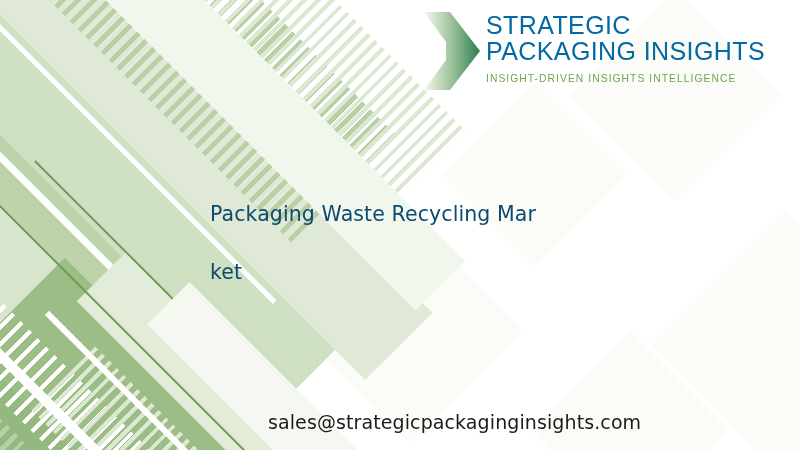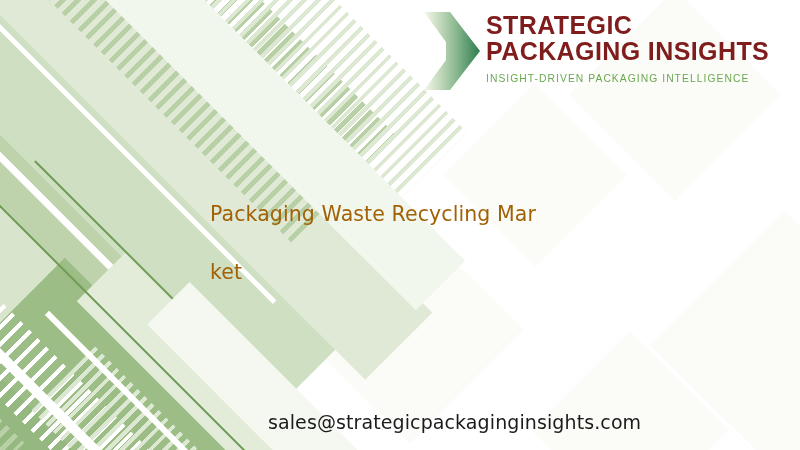--- a/index.html
+++ b/index.html
@@ -96,22 +96,22 @@
     height: 78px;
   }
   #logo-text-block {
     position: absolute;
     left: 62px;
     top: 0px;
     width: 268px;
   }
   .logo-line {
     font-family: "Liberation Sans", sans-serif;
-    font-weight: bold;
-    color: #7f1d1d;
+    font-weight: normal;
+    color: #0369a1;
     letter-spacing: 0.4px;
     line-height: 1.04;
     white-space: nowrap;
   }
   #logo-line-1 { font-size: 25px; margin-top: 6px; }
   #logo-line-2 { font-size: 25px; }
   #logo-tagline {
     font-family: "Liberation Sans", sans-serif;
     font-size: 10.3px;
     color: #6aa84f;
@@ -121,21 +121,21 @@
   }
 
   
   #report-title {
     position: absolute;
     left: 210px;
     top: 185px;
     width: 330px;
     font-family: "DejaVu Sans", sans-serif;
     font-size: 20.5px;
-    color: #a16207;
+    color: #0c4a6e;
     line-height: 2.85;
     letter-spacing: 0.1px;
     word-break: break-all;
   }
 
   #contact-email {
     position: absolute;
     left: 268px;
     top: 379px;
     font-family: "DejaVu Sans", sans-serif;
@@ -228,21 +228,21 @@
             <stop offset="100%" stop-color="#2e7d4f"></stop>
           </linearGradient>
         </defs>
         <path d="M0,0 L26,0 L56,39 L26,78 L0,78 L22,48 L22,30 Z" fill="url(#chevGrad)"></path>
       </svg>
     </div>
 
     <div id="logo-text-block">
       <div class="logo-line" id="logo-line-1">STRATEGIC</div>
       <div class="logo-line" id="logo-line-2">PACKAGING INSIGHTS</div>
-      <div id="logo-tagline">INSIGHT-DRIVEN PACKAGING INTELLIGENCE</div>
+      <div id="logo-tagline">INSIGHT-DRIVEN INSIGHTS INTELLIGENCE</div>
     </div>
   </div>
 
   <div id="report-title">Packaging Waste Recycling Market</div>
 
   <div id="contact-email">sales@strategicpackaginginsights.com</div>
 
 </div>
 
 </body></html>

